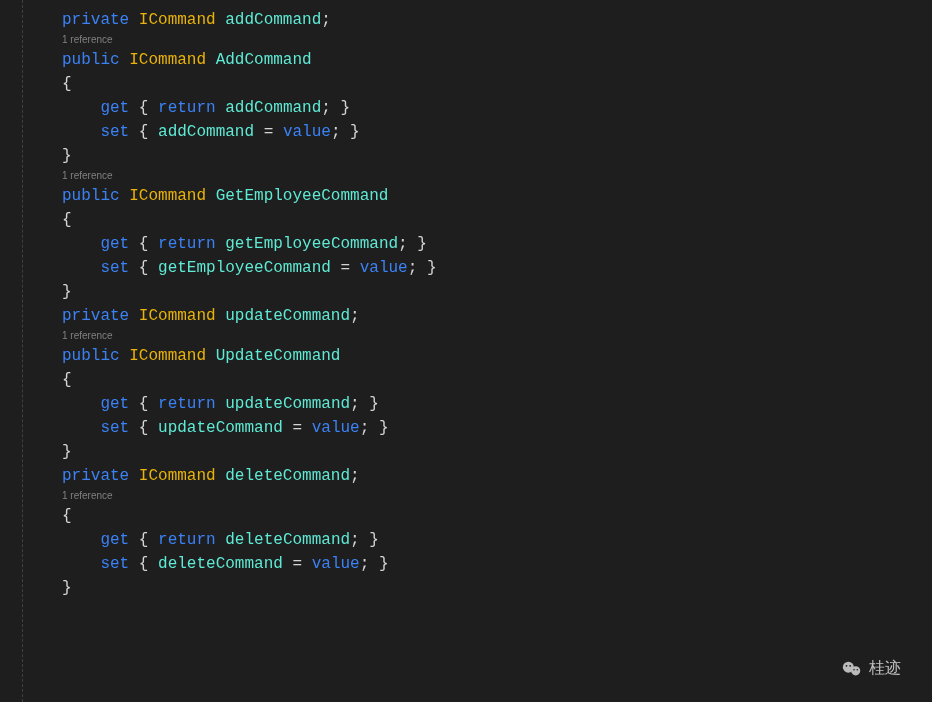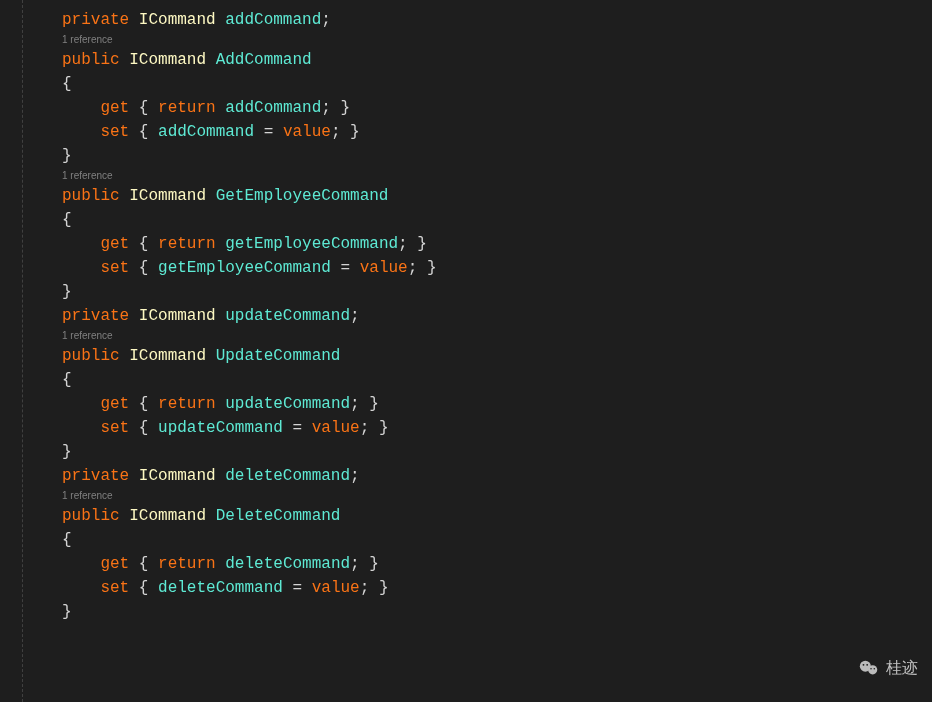--- a/index.html
+++ b/index.html
@@ -34,30 +34,30 @@
     padding-left: 40px;
     font-weight: 500;
   }
   .ref-line {
     padding-left: 40px;
     font-size: 10px;
     color: #808080;
     font-family: 'Segoe UI', sans-serif;
     line-height: 1.6;
   }
-  .kw { color: #f97316; }      
-  .type { color: #fef9c3; }    
+  .kw { color: #3b82f6; }      
+  .type { color: #eab308; }    
   .ident { color: #5eead4; }   
   .punct { color: #d4d4d4; }   
   .watermark {
     position: absolute;
     bottom: 22px;
-    right: 14px;
+    right: 31px;
     display: flex;
-    align-items: center;
+    align-items: flex-end;
     gap: 6px;
     color: #d4d4d4;
     font-family: 'Microsoft YaHei', sans-serif;
     font-size: 16px;
     opacity: 0.9;
   }
   .watermark-icon {
     width: 22px;
     height: 22px;
     display: inline-flex;
@@ -90,21 +90,20 @@
   <div class="code-line"><span class="kw">private</span> <span class="type">ICommand</span> <span class="ident">updateCommand</span><span class="punct">;</span></div>
   <div class="ref-line"><span>1 reference</span></div>
   <div class="code-line"><span class="kw">public</span> <span class="type">ICommand</span> <span class="ident">UpdateCommand</span></div>
   <div class="code-line"><span class="punct">{</span></div>
   <div class="code-line">    <span class="kw">get</span> <span class="punct">{</span> <span class="kw">return</span> <span class="ident">updateCommand</span><span class="punct">; }</span></div>
   <div class="code-line">    <span class="kw">set</span> <span class="punct">{</span> <span class="ident">updateCommand</span> <span class="punct">=</span> <span class="kw">value</span><span class="punct">; }</span></div>
   <div class="code-line"><span class="punct">}</span></div>
 
   <div class="code-line"><span class="kw">private</span> <span class="type">ICommand</span> <span class="ident">deleteCommand</span><span class="punct">;</span></div>
   <div class="ref-line"><span>1 reference</span></div>
-  <div class="code-line"><span class="kw">public</span> <span class="type">ICommand</span> <span class="ident">DeleteCommand</span></div>
   <div class="code-line"><span class="punct">{</span></div>
   <div class="code-line">    <span class="kw">get</span> <span class="punct">{</span> <span class="kw">return</span> <span class="ident">deleteCommand</span><span class="punct">; }</span></div>
   <div class="code-line">    <span class="kw">set</span> <span class="punct">{</span> <span class="ident">deleteCommand</span> <span class="punct">=</span> <span class="kw">value</span><span class="punct">; }</span></div>
   <div class="code-line"><span class="punct">}</span></div>
 </div>
 
 <div class="watermark">
   <span class="watermark-icon">
     <svg viewBox="0 0 24 24" width="22" height="22" fill="#cccccc">
       <circle cx="8" cy="10" r="6"></circle>

